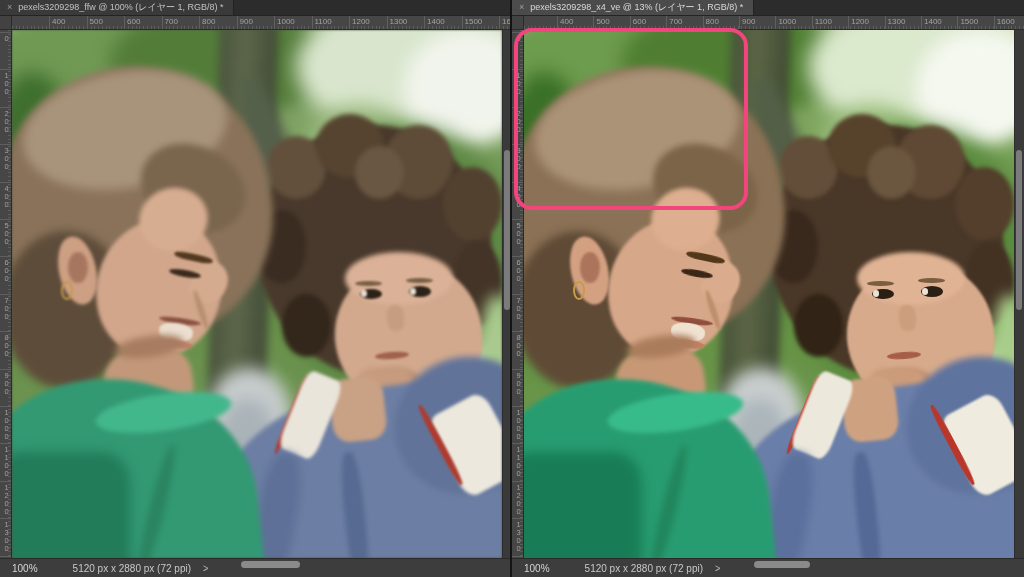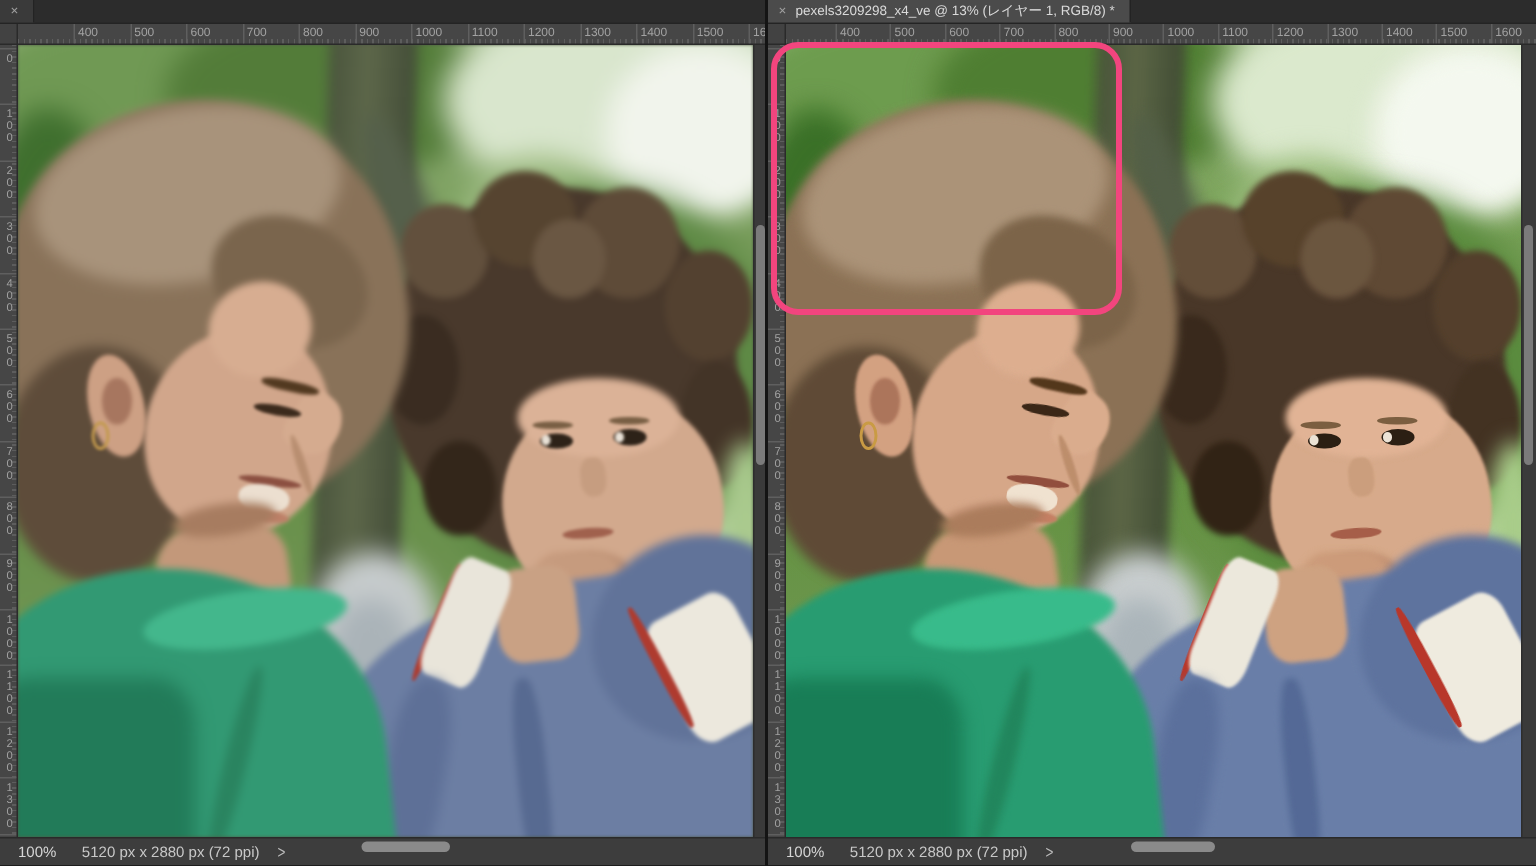--- a/index.html
+++ b/index.html
@@ -47,38 +47,39 @@
   .win-right .gutter{width:10px;}
   .vthumb{position:absolute;left:1px;width:6px;top:120px;height:160px;background:#7b7b7b;border-radius:3px;}
   .hthumb{position:absolute;top:2px;height:7px;background:#8a8a8a;border-radius:3.5px;}
   .win-left .hthumb{left:241px;width:59px;}
   .win-right .hthumb{left:242px;width:56px;}
 
   
   .statusbar{position:relative;height:19px;background:#3d3d3d;border-top:1px solid #2a2a2a;
              display:flex;align-items:center;font-size:10px;color:#cccccc;flex:0 0 auto;}
   .statusbar .zoom{margin-left:12px;color:#d6d6d6;}
-  .statusbar .dims{margin-left:17px;color:#c8c8c8;}
+  .statusbar .dims{margin-left:35px;color:#c8c8c8;}
   .statusbar .chev{margin-left:12px;color:#bdbdbd;font-size:9px;transform:scaleY(1.3);}
 
   
   .annotation{position:absolute;left:2px;top:28px;width:234px;height:182px;border:4px solid #f2457e;
               border-radius:18px;z-index:40;}
 
   .sep{position:absolute;left:510px;top:0;width:2px;height:577px;background:#141414;}
 </style>
 </head>
 <body>
 
 <div class="screen">
 
   <div class="window win-left">
     <div class="tabbar">
       <div class="tab inactive">
         <span class="close">×</span>
+        <span>pexels3209298_ffw @ 100% (レイヤー 1, RGB/8) *</span>
       </div>
     </div>
     <div class="rulerrow">
       <div class="corner"></div>
       <div class="hruler">
           <div class="minor"></div>
           <div class="htick" style="left: 37px;"></div>
           <span class="hlabel" style="left: 40px;">400</span>
           <div class="htick" style="left: 74.5px;"></div>
           <span class="hlabel" style="left: 77.5px;">500</span>

